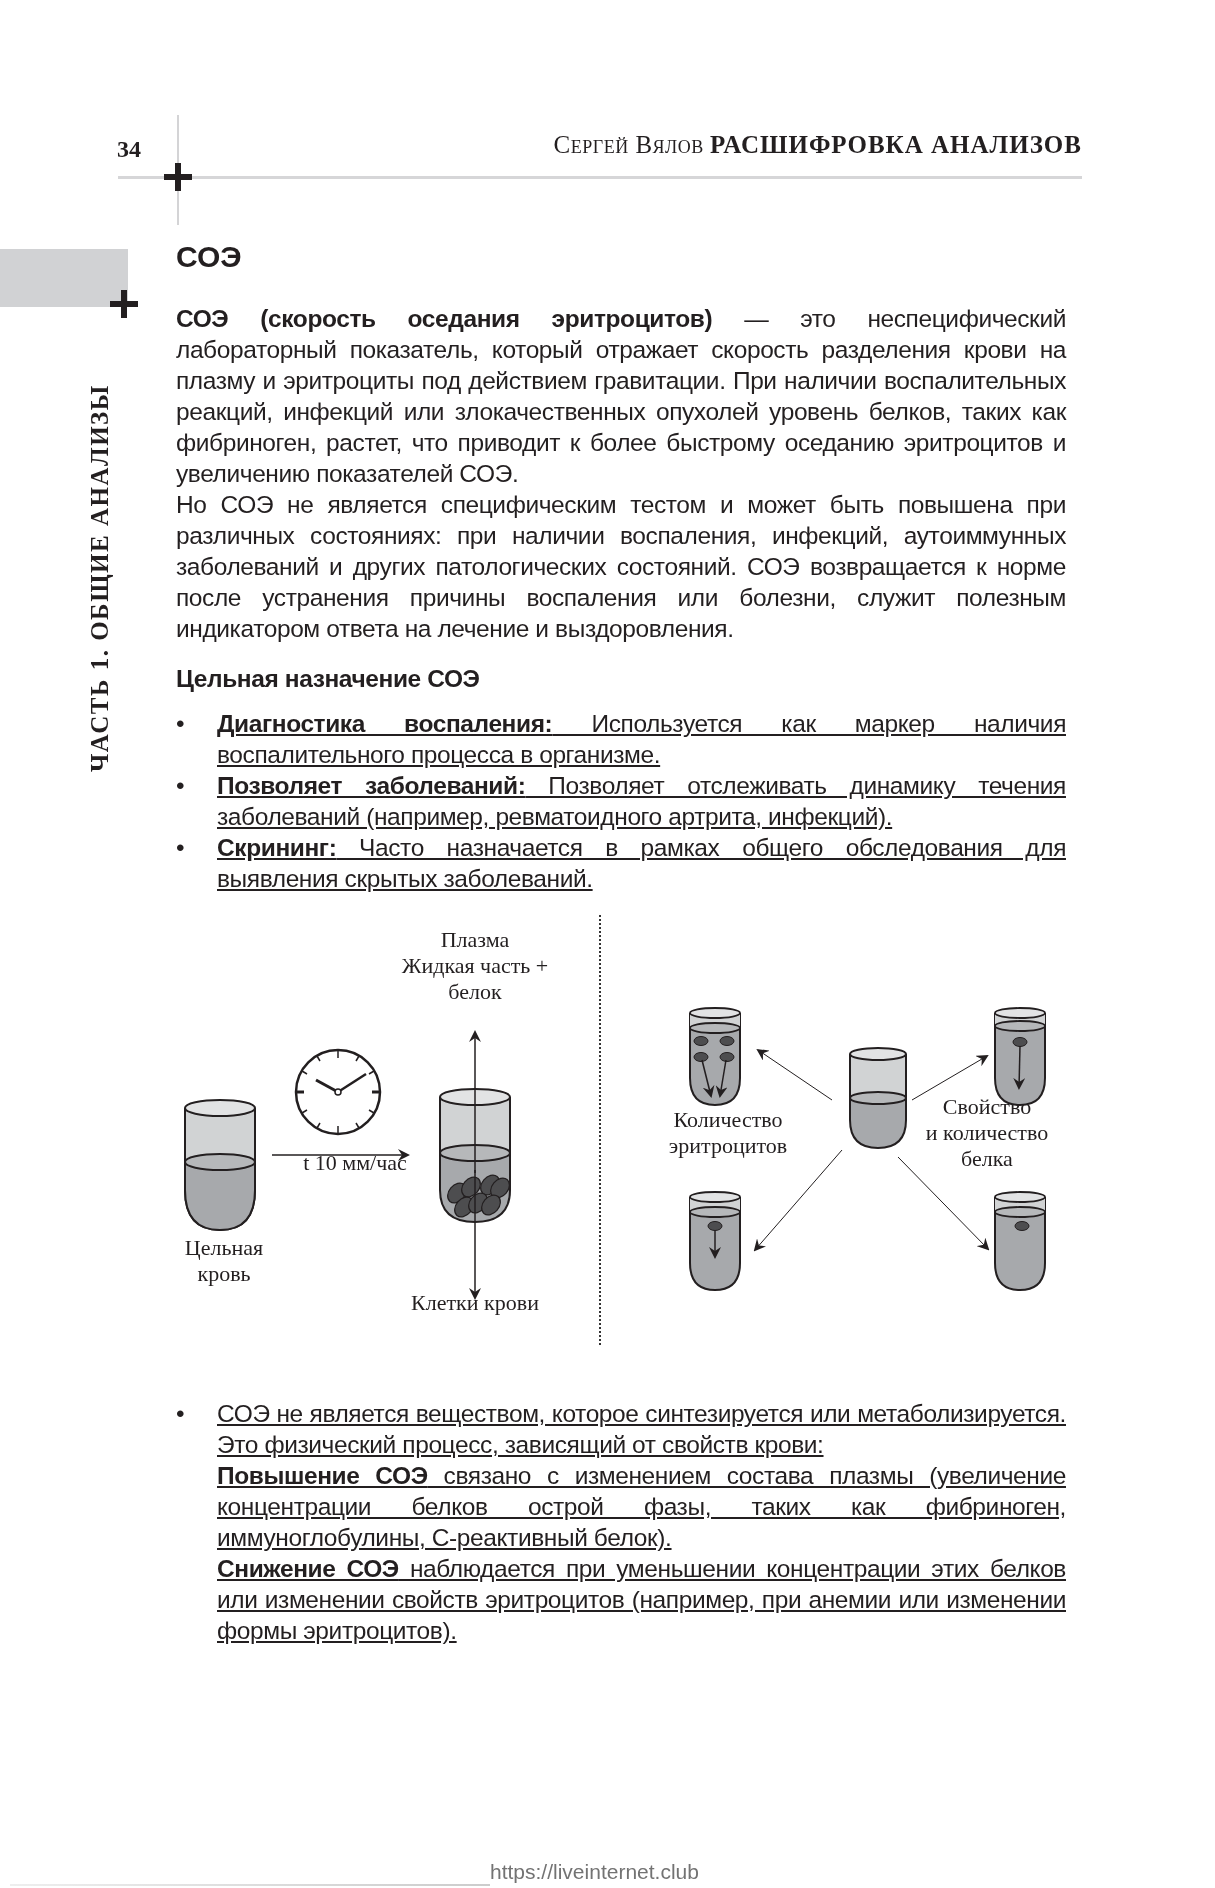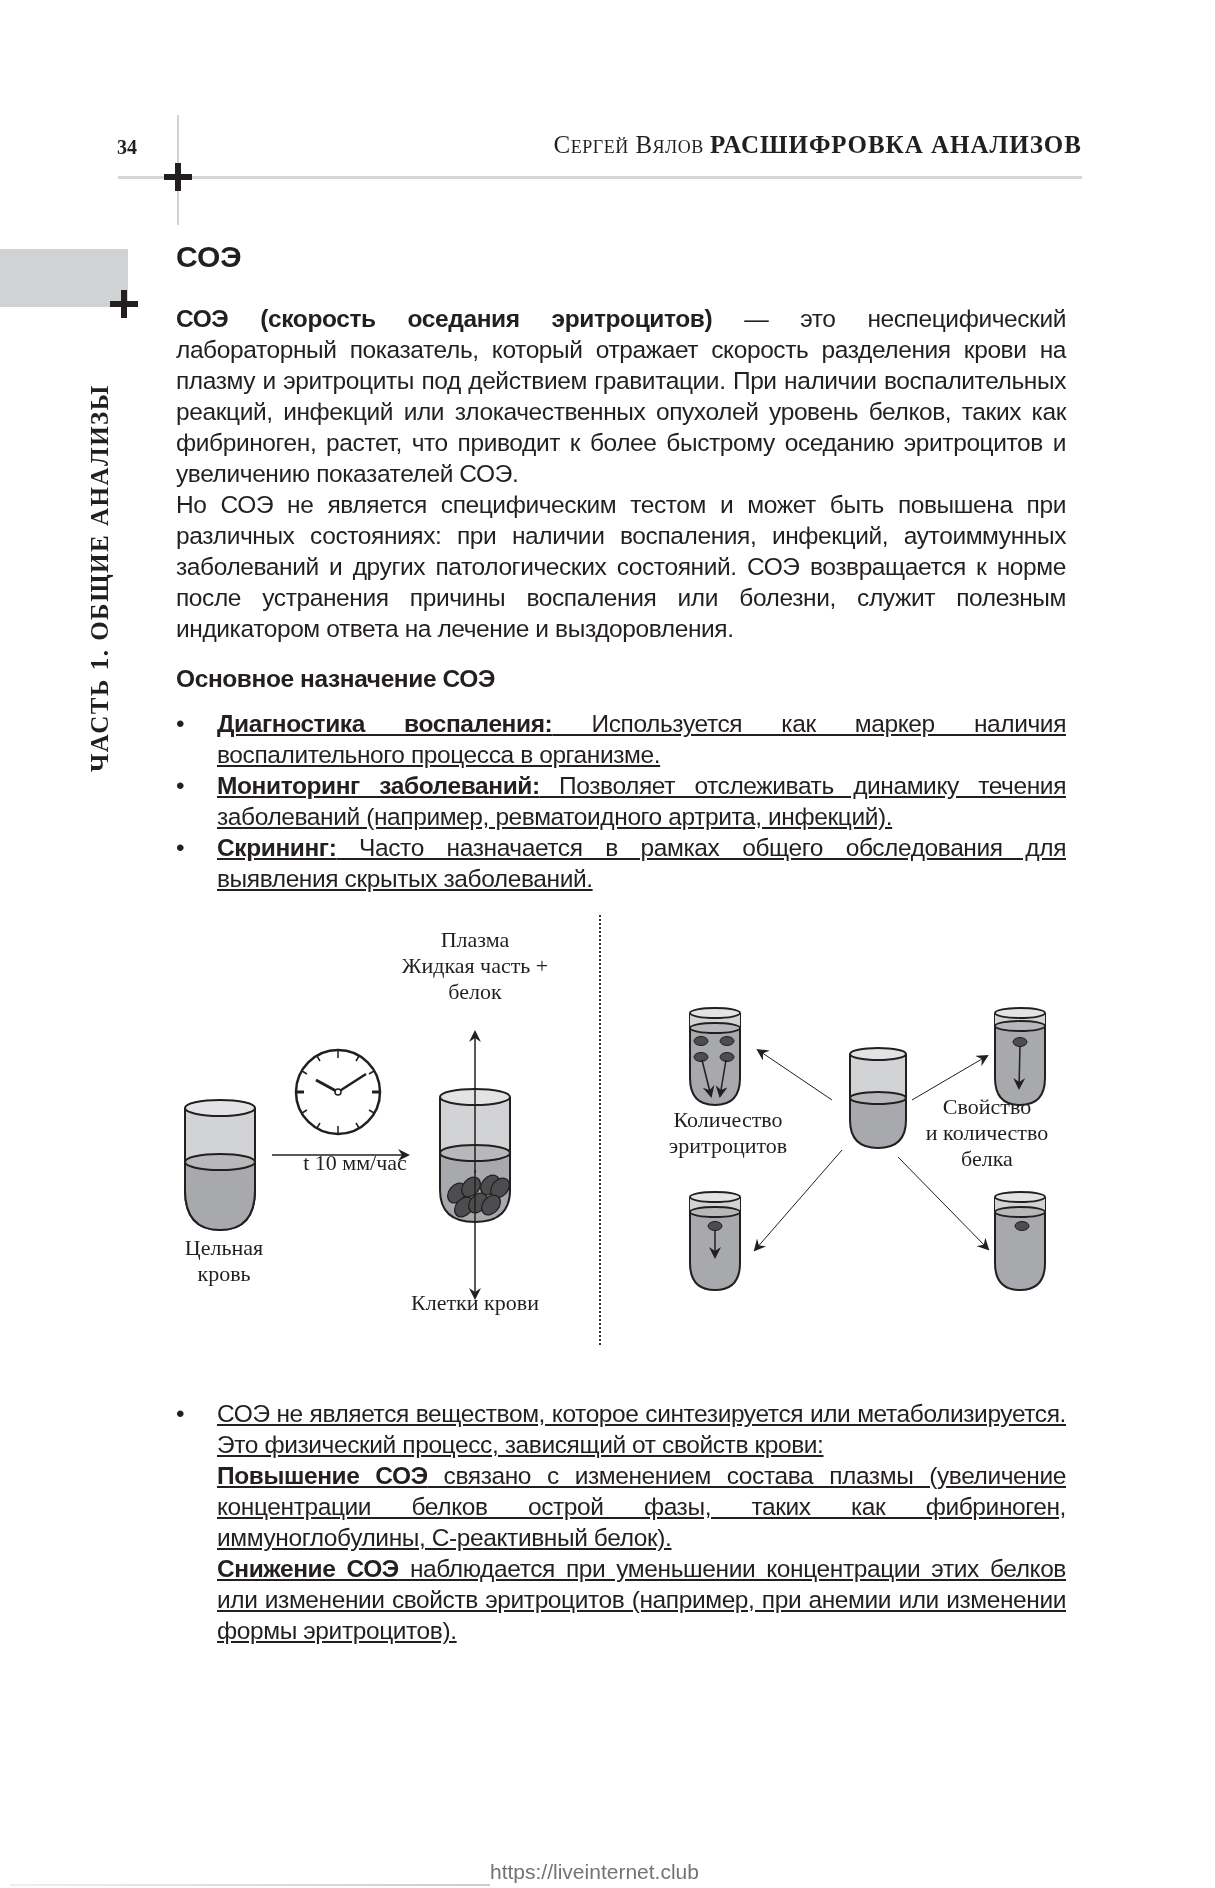--- a/index.html
+++ b/index.html
@@ -4,21 +4,21 @@
 <style>
   html, body { margin:0; padding:0; background:#fff; }
   body { width:1215px; height:1888px; position:relative; overflow:hidden; color:#231f20; font-family:"Liberation Sans", sans-serif; }
   .abs { position:absolute; }
   .vline { position:absolute; left:177px; top:115px; width:2px; height:110px; background:#d4d4d6; }
   .hline { position:absolute; left:118px; top:176px; width:964px; height:3px; background:#d6d6d8; }
   .plus { position:absolute; width:28px; height:28px; }
   .plus::before, .plus::after { content:""; position:absolute; background:#231f20; }
   .plus::before { left:11px; top:0; width:6px; height:28px; }
   .plus::after { left:0; top:11px; width:28px; height:6px; }
-  .pageno { position:absolute; left:117px; top:136px; font-family:"Liberation Serif", serif; font-weight:bold; font-size:20px; }
+  .pageno { position:absolute; left:117px; top:136px; font-family:"Liberation Serif", serif; font-weight:bold; font-size:24px; }
   .running { position:absolute; right:133px; top:131px; font-family:"Liberation Serif", serif; font-size:25px; white-space:nowrap; }
   .running .author { font-variant:small-caps; letter-spacing:0.5px;text-align:right; }
   .running .title { font-weight:bold; letter-spacing:1px; }
   .tab { position:absolute; left:0; top:249px; width:128px; height:58px; background:#d1d2d4; }
   .vertical { position:absolute; left:86px; top:772px; transform-origin:0 0; transform:rotate(-90deg); font-family:"Liberation Serif", serif; font-weight:bold; font-size:25px; letter-spacing:1.5px; white-space:nowrap; }
   .h1 { position:absolute; left:176px; top:240px; font-size:30px; font-weight:bold; }
   .text { position:absolute; left:176px; width:890px; font-size:24.5px; line-height:31px; text-align:justify; font-family:"Liberation Sans Narrow","Liberation Sans", sans-serif; letter-spacing:-0.4px; }
   .text b { font-weight:bold; }
   .h2 { position:absolute; left:176px; top:665px; font-size:24.5px; font-weight:bold; letter-spacing:-0.4px; }
   ul.bul { position:absolute; left:164px; width:890px; margin:12px; padding:0; list-style:none; font-size:24.5px; line-height:31px; letter-spacing:-0.4px;text-decoration:underline; }
@@ -47,24 +47,24 @@
 
 <div class="h1">СОЭ</div>
 
 <div class="text" style="top:303px;">
   <b>СОЭ (скорость оседания эритроцитов)</b><span> — это неспецифический лабораторный показатель, который отражает скорость разделения крови на плазму и эритроциты под действием гравитации. При наличии воспалительных реакций, инфекций или злокачественных опухолей уровень белков, таких как фибриноген, растет, что приводит к более быстрому оседанию эритроцитов и увеличению показателей СОЭ.</span>
 </div>
 <div class="text" style="top:489px;">
   <span>Но СОЭ не является специфическим тестом и может быть повышена при различных состояниях: при наличии воспаления, инфекций, аутоиммунных заболеваний и других патологических состояний. СОЭ возвращается к норме после устранения причины воспаления или болезни, служит полезным индикатором ответа на лечение и выздоровления.</span>
 </div>
 
-<div class="h2">Основное назначение СОЭ</div>
+<div class="h2">Цельная назначение СОЭ</div>
 <ul class="bul" style="top:696px;">
   <li><b>Диагностика воспаления:</b><span> Используется как маркер наличия воспалительного процесса в организме.</span></li>
-  <li><b>Мониторинг заболеваний:</b><span> Позволяет отслеживать динамику течения заболеваний (например, ревматоидного артрита, инфекций).</span></li>
+  <li><b>Позволяет заболеваний:</b><span> Позволяет отслеживать динамику течения заболеваний (например, ревматоидного артрита, инфекций).</span></li>
   <li><b>Скрининг:</b><span> Часто назначается в рамках общего обследования для выявления скрытых заболеваний.</span></li>
 </ul>
 
 <div>
   <svg class="abs" style="left:160px;top:900px;" width="920" height="450" viewBox="0 0 920 450">
     <defs>
       <marker id="ah" markerWidth="12" markerHeight="12" refX="10" refY="6" orient="auto" markerUnits="userSpaceOnUse">
         <path d="M0,0 L12,6 L0,12 L4,6 Z" fill="#231f20"></path>
       </marker>
       <g id="tube">

